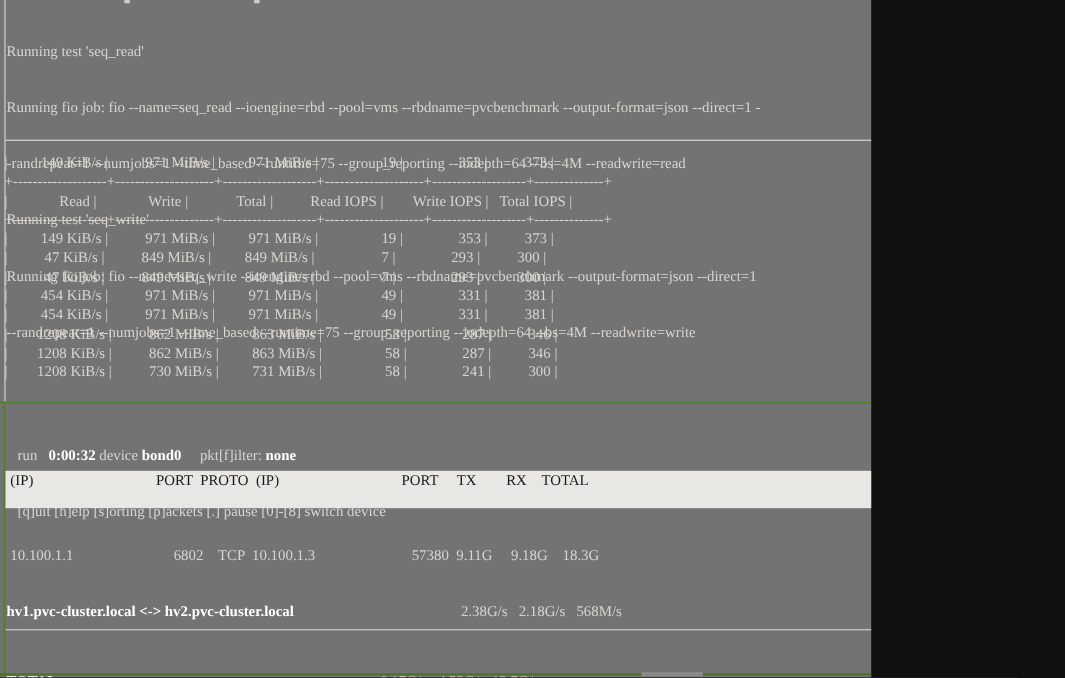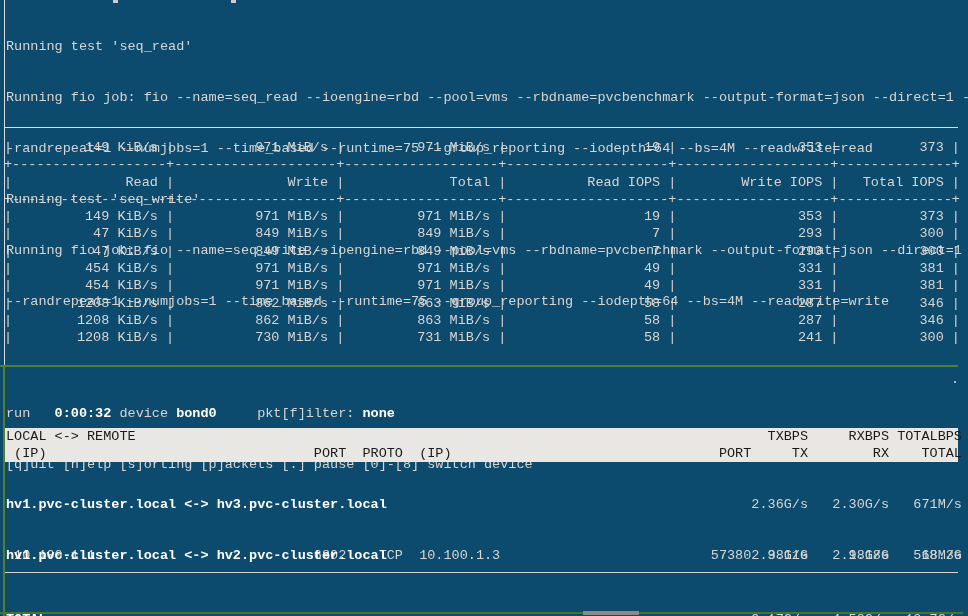--- a/index.html
+++ b/index.html
@@ -1,23 +1,23 @@
 <!DOCTYPE html>
 <html><head>
 <meta charset="utf-8">
 <style>
   html,body{margin:0;padding:0;background:#101010;}
-  .term{position:relative;width:968px;height:616px;background:#0c4a6e;overflow:hidden;
-        font-family:Liberation Mono, monospace;font-size:13.5px;color:#d8d5d1;}
+  .term{position:relative;width:792px;height:616px;background:#737373;overflow:hidden;
+        font-family:Liberation Serif, serif;font-size:13.5px;color:#d8d5d1;}
   .pre{position:absolute;white-space:pre;line-height:17px;}
   .pre div{white-space:pre;}
   .bld{font-weight:bold;color:#ffffff;}
   .fio{left:6px;top:4px;}
   #io-table{left:4px;top:139px;line-height:17.3px;}
-  .traf-status{left:6px;top:371px;}
+  .traf-status{left:6px;top:371px;padding-left:10px;}
   .dot{position:absolute;left:951px;top:371px;line-height:17px;white-space:pre;}
   .hdrbar{position:absolute;left:5px;top:428px;width:953px;height:34px;background:#e9e7e4;color:#1a1a1a;}
   .hdrbar div{white-space:pre;line-height:17px;padding-left:1px;}
   .conn1{left:6px;top:462px;}
   .conn2{left:6px;top:513px;}
   .total{left:6px;top:577px;}
   .ln{position:absolute;}
   .vline-white{left:4px;top:0;width:1px;height:366px;background:#dcdcdc;}
   .hline-white{left:5px;top:127px;width:953px;height:1px;background:#dcdcdc;}
   .hline-green{left:0;top:365px;width:958px;height:2px;background:#538030;}
@@ -53,26 +53,24 @@
   <div class="ln hline-green"></div>
   <div class="ln vline-green"></div>
 
   <div class="pre traf-status">
     <div><span>run   </span><span class="bld">0:00:32</span><span> device </span><span class="bld">bond0</span><span>     pkt[f]ilter: </span><span class="bld">none</span></div>
     <div><span>[q]uit [h]elp [s]orting [p]ackets [.] pause [0]-[8] switch device</span></div>
   </div>
   <span class="dot">.</span>
 
   <div class="hdrbar">
-    <div>LOCAL &lt;-&gt; REMOTE                                                                              TXBPS     RXBPS TOTALBPS</div>
     <div> (IP)                                 PORT  PROTO  (IP)                                 PORT     TX        RX    TOTAL</div>
   </div>
 
   <div class="pre conn1">
-    <div><span class="bld">hv1.pvc-cluster.local &lt;-&gt; hv3.pvc-cluster.local</span><span>                                             2.36G/s   2.30G/s   671M/s</span></div>
     <div><span> 10.100.1.1                           6802    TCP  10.100.1.3                          57380  9.11G     9.18G    18.3G</span></div>
   </div>
 
   <div class="pre conn2">
     <div><span class="bld">hv1.pvc-cluster.local &lt;-&gt; hv2.pvc-cluster.local</span><span>                                             2.38G/s   2.18G/s   568M/s</span></div>
   </div>
 
   <div class="ln hline-total"></div>
 
   <div class="pre total">

